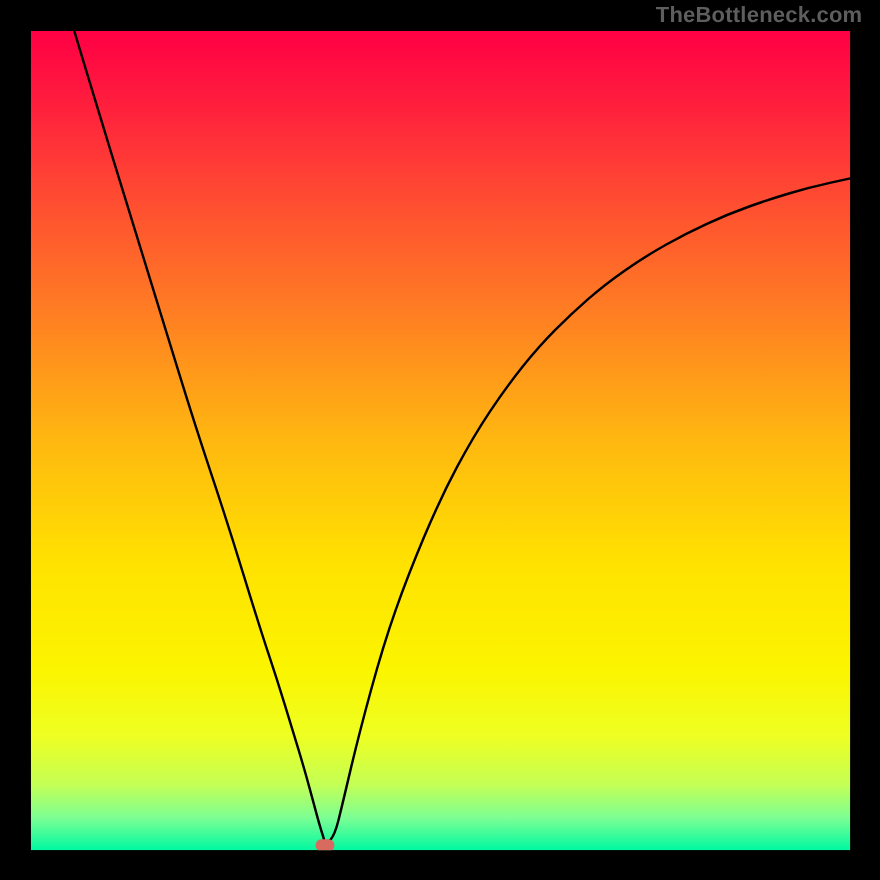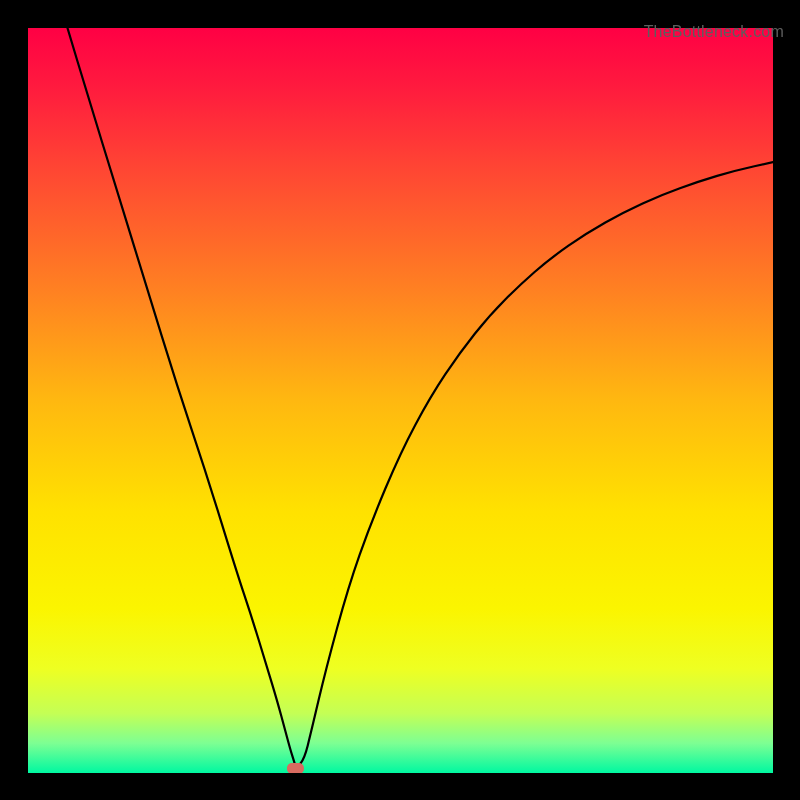--- a/index.html
+++ b/index.html
@@ -13,25 +13,24 @@
     background: #000;
     position: relative;
     font-family: Arial, Helvetica, sans-serif;
     overflow: hidden;
   }
   .watermark {
     position: absolute;
     top: 3px;
     right: 16px;
     color: #5e5e5e;
-    font-size: 16px;
-    font-weight: 400;
+    font-size: 20px;
+    font-weight: 700;
     z-index: 10;
     letter-spacing: 0.2px;
-    margin-top: 20px;
   }
   .frame {
     position: absolute;
     left: 28px;
     top: 28px;
     width: 745px;
     height: 745px;
     background: #000;
   }
   .plot {

